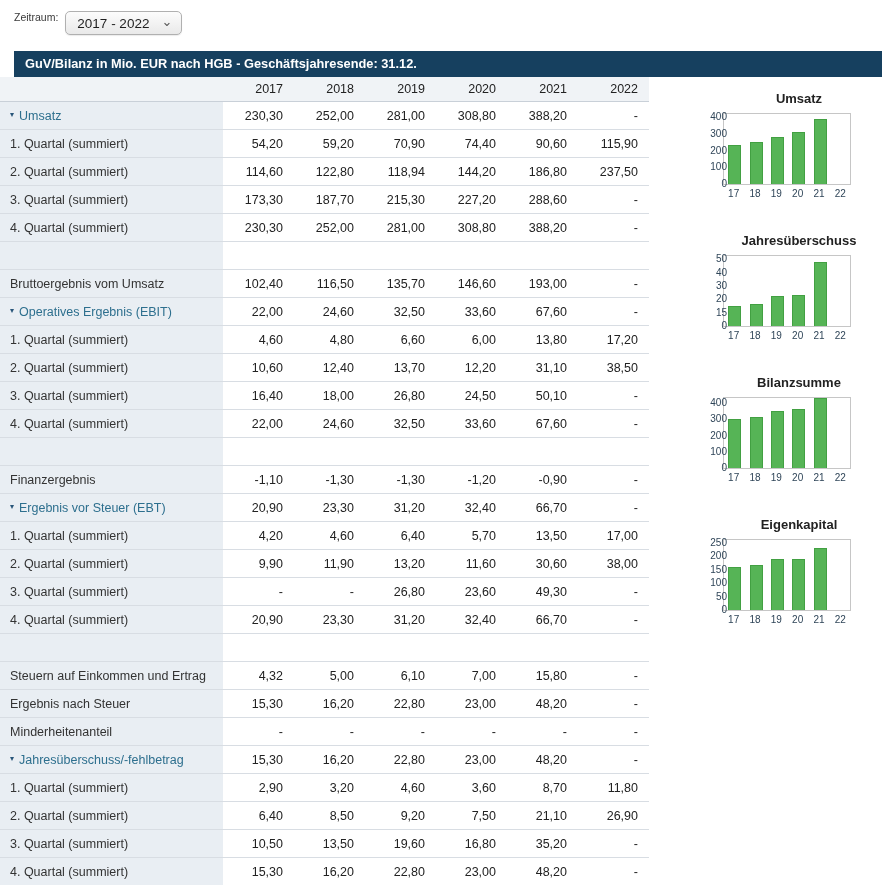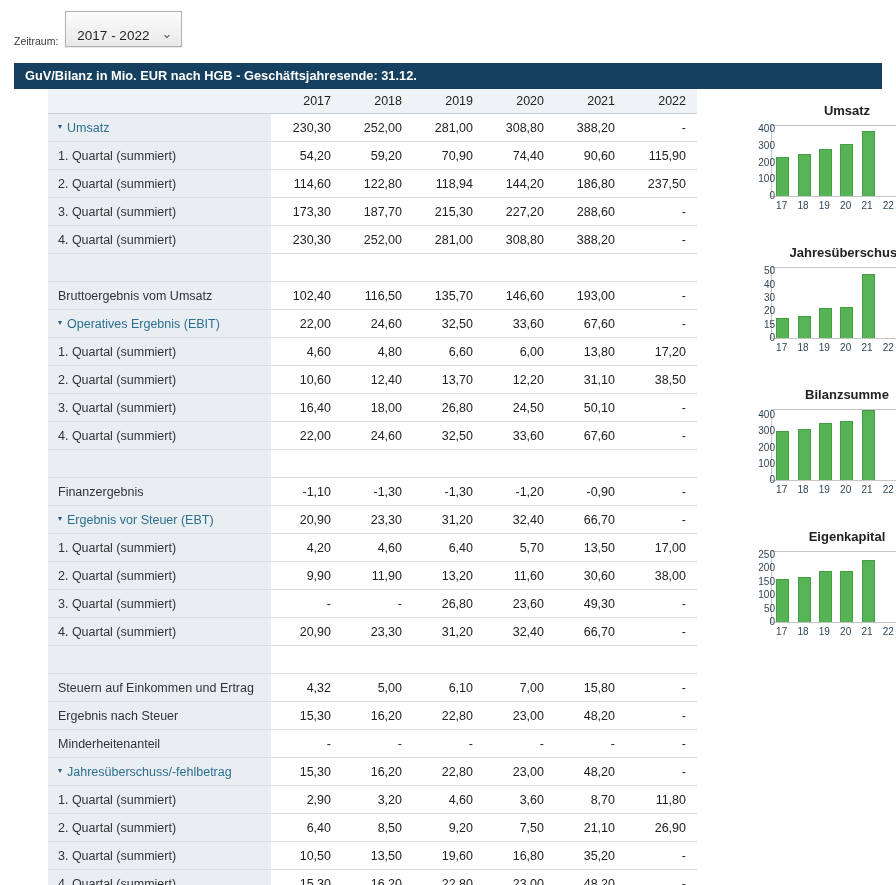--- a/index.html
+++ b/index.html
@@ -5,40 +5,40 @@
   * { margin:0; padding:0; box-sizing:border-box; }
   html,body { background:#fff; }
   body {
     width:896px; height:885px; overflow:hidden;
     font-family:"Liberation Sans", sans-serif;
     color:#222;
   }
   .page { width:896px; height:885px; position:relative; }
 
   
-  .filter-bar { display:flex; align-items:flex-end; gap:7px; padding:11px 14px 10px 14px; }
+  .filter-bar { display:flex; align-items:flex-start; gap:7px; padding:11px 14px 10px 14px; }
   .filter-label { font-size:10.5px; color:#3a3a3a; }
   .select {
     display:inline-flex; align-items:center; gap:12px;
-    border:1px solid #b0b0b0; border-radius:0;
+    border:1px solid #b0b0b0; border-radius:5px;
     background:linear-gradient(#fcfcfc,#e9e9e9);
-    padding:16px 9px 3px 11px; font-size:13.5px; color:#1e1e1e;
+    padding:4px 9px 3px 11px; font-size:13.5px; color:#1e1e1e;
     box-shadow:0 1px 1px rgba(0,0,0,0.08); cursor:pointer;
   }
   .select .chev { font-size:13px; color:#555; line-height:10px; transform:translateY(-2px); }
 
   
   .section-header {
     margin:6px 14px 0 14px; width:868px;
     background:#16405f; color:#fff; font-weight:bold; font-size:12.8px;
     padding:5px 11px 6px 11px;
   }
 
   
-  .content { display:flex; margin-left:14px;padding-left:34px; }
+  .content { display:flex; margin-left:0; }
 
   
   .fin-table { width:649px; flex:none; }
   .trow { display:flex; height:28px; border-bottom:1px solid #d8dde3; }
   .trow.thead { height:25px; background:#f0f3f6; border-bottom:1px solid #c9d0d8; }
   .cell-label {
     width:223px; flex:none; background:#e9eef3;
     display:flex; align-items:center; padding:0 10px;
     font-size:12.5px; color:#333;
   }

